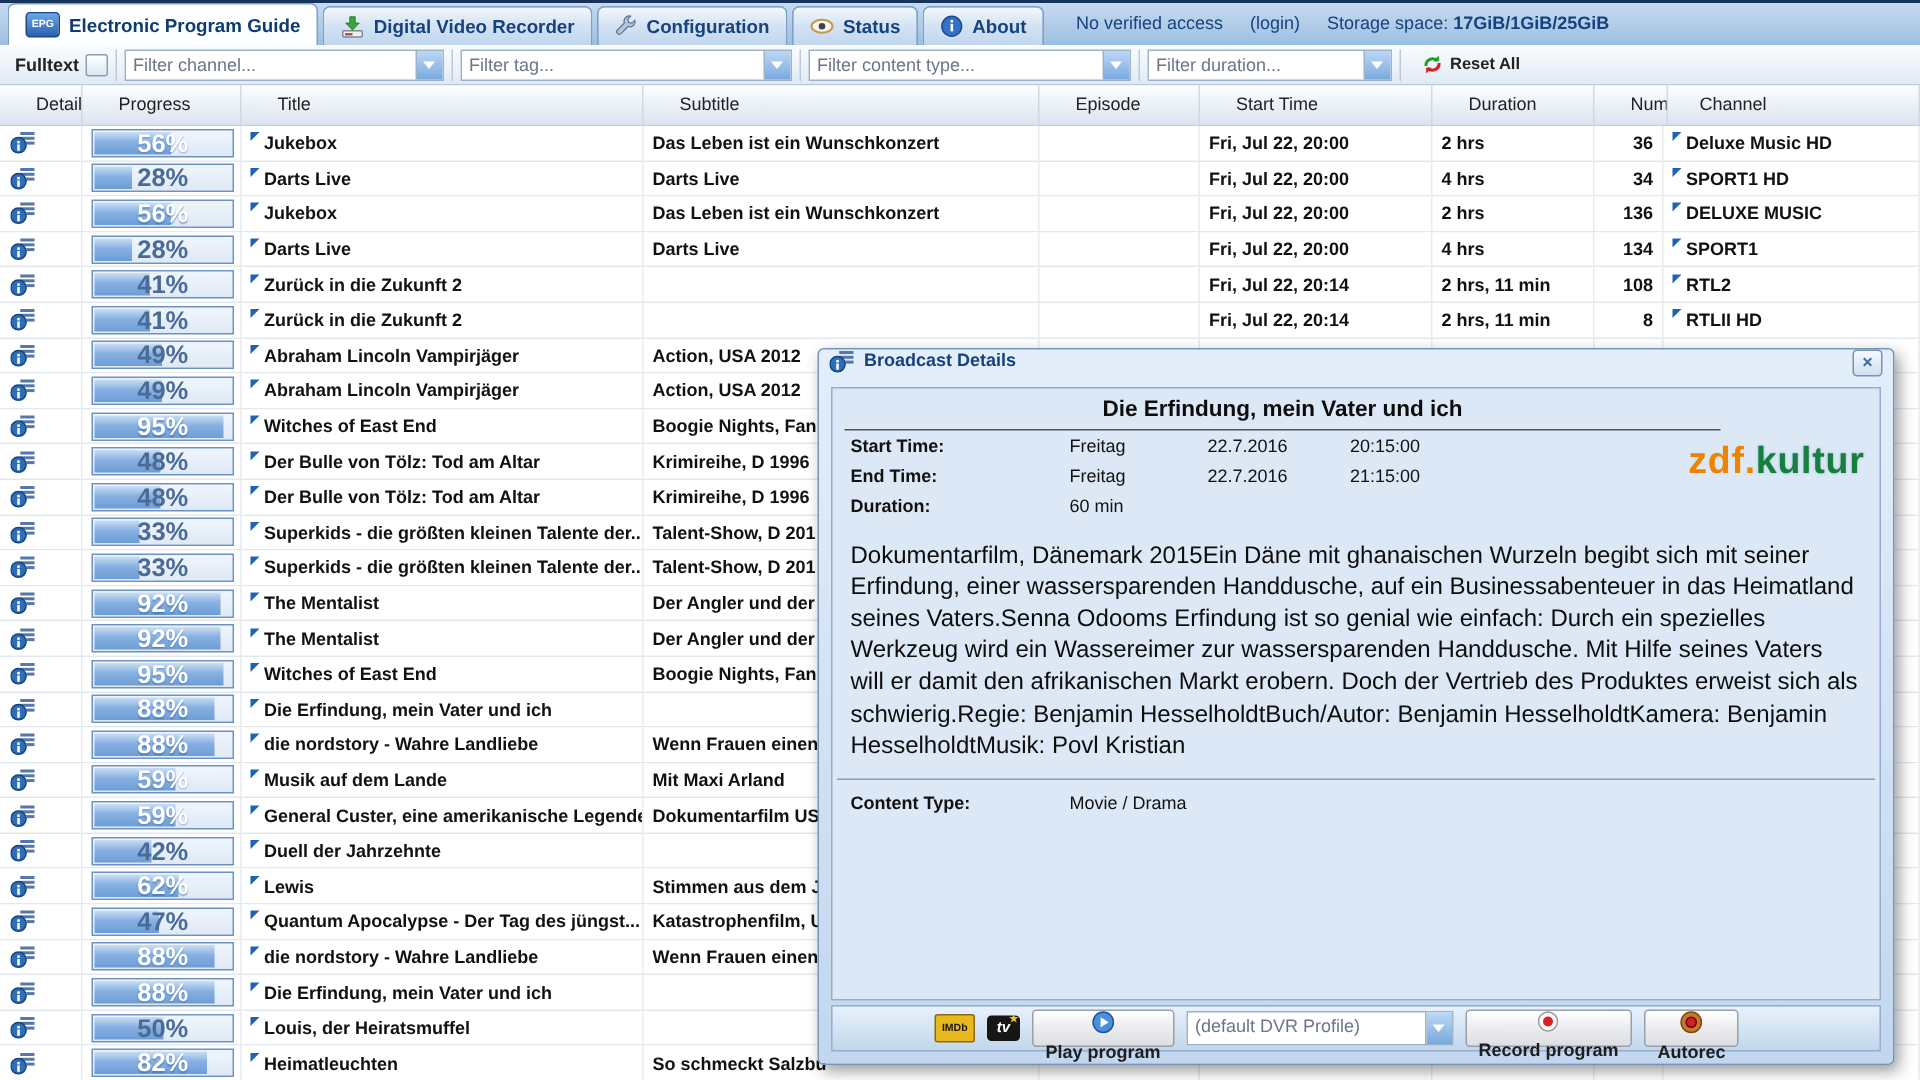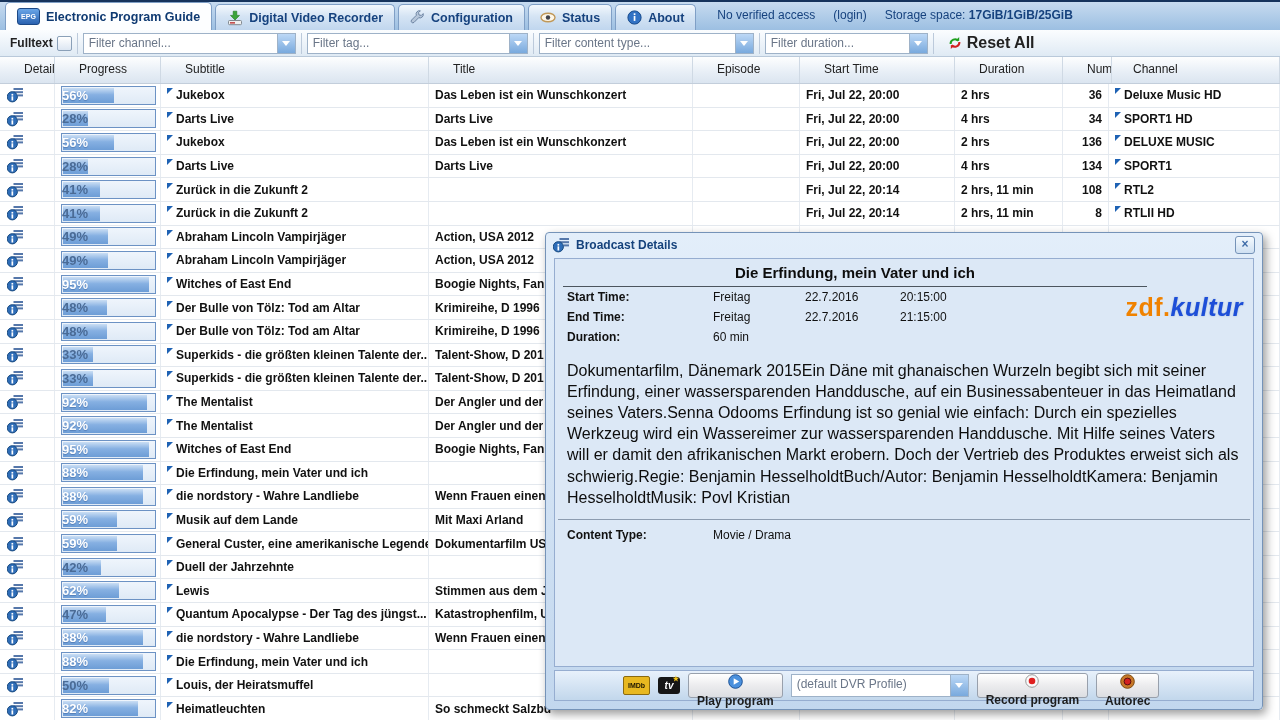--- a/index.html
+++ b/index.html
@@ -22,52 +22,52 @@
              font-family:"Liberation Sans",sans-serif;color:#333;}
   .filterbar input[type=text]::placeholder{color:#707a88;}
   .ftlabel{font-size:12px;font-weight:700;color:#222;margin:0 4px 0 8px;}
   .cbx{width:13px;height:13px;border:1px solid #8aa0b8;background:linear-gradient(#fff,#dce6f2);border-radius:2px;}
   .vsep{width:1px;height:21px;background:#bccadb;margin:0 5px;}
   .combo{display:flex;align-items:stretch;height:19px;border:1px solid #9eb2c8;background:#fff;}
   .combo .ph{flex:1;font-size:12px;color:#6a7688;padding:2px 5px 0;white-space:nowrap;overflow:hidden;}
   .combo .arrowbox{width:17px;background:linear-gradient(#bcd8f6,#79a9dd);border-left:1px solid #9eb2c8;
                    display:flex;align-items:center;justify-content:center;}
   .chev{width:0;height:0;border-left:4px solid transparent;border-right:4px solid transparent;border-top:5px solid #fff;}
-  .resetbtn{display:flex;align-items:center;gap:5px;font-size:16px;font-weight:700;color:#222;margin-left:9px;cursor:default;}
+  .resetbtn{display:flex;align-items:center;gap:5px;font-size:11px;font-weight:700;color:#222;margin-left:9px;cursor:default;}
   
   .grid{display:grid;grid-template-columns:55px 106px 268px 264px 107px 155px 108px 46px 1fr;}
   .thead{height:26px;background:linear-gradient(#fdfefe,#e7eef6 60%,#dbe5f0);border-bottom:1px solid #c3cedb;}
   .thead .th{font-size:12px;color:#222;line-height:25px;padding:0 24px;border-right:1px solid #cfd9e4;
              white-space:nowrap;overflow:hidden;}
   .trow{height:23.6px;border-bottom:1px solid #e3e8ee;background:#fff;box-sizing:border-box;}
   .td{display:flex;align-items:center;padding:0 6px;border-right:1px solid #e6ebf1;overflow:hidden;
       font-size:12px;font-weight:700;color:#111;white-space:nowrap;}
   .c-num{justify-content:flex-end;}
   .flag{display:inline-block;width:0;height:0;border-top:6px solid #1e62b4;border-right:6px solid transparent;
         margin-right:3px;position:relative;top:-4px;flex:none;}
   .dicon{display:flex;flex:none;margin-left:1px;}
   .pbar{width:93px;height:17px;border:1px solid #6c92c4;background:linear-gradient(#eff5fc,#dfeaf6);
         position:relative;flex:none;}
   .pfill{position:absolute;left:1px;top:1px;bottom:1px;background:linear-gradient(#cadef4,#86b0e2 45%,#6d9dd6);}
-  .ptext{position:absolute;inset:0;line-height:17px;font-size:13px;font-weight:700;color:#fff;
+  .ptext{position:absolute;inset:0;text-align:center;line-height:17px;font-size:17px;font-weight:700;color:#fff;
          text-shadow:0 1px 1px rgba(40,80,140,.45);}
   .ptext.dim{color:#4a6b96;text-shadow:none;}
   
   .dialog{position:absolute;left:545px;top:232px;width:718px;height:478px;border:1px solid #7593b8;border-radius:4px;
           background:linear-gradient(#e3eefa,#c2d7ee);box-shadow:3px 4px 10px rgba(0,0,0,.4);box-sizing:border-box;}
-  .dtitlebar{height:24px;display:flex;align-items:center;gap:6px;padding:0 7px;color:#15427c;font-weight:700;font-size:12px;}
+  .dtitlebar{height:24px;display:flex;gap:6px;padding:0 7px;color:#15427c;font-weight:700;font-size:12px;}
   .dclose{margin-left:auto;width:18px;height:16px;border:1px solid #7593b8;border-radius:3px;color:#3f6ca8;
           background:linear-gradient(#f5fafe,#cfe0f2);font-size:12px;font-weight:700;line-height:14px;text-align:center;cursor:default;}
   .dbody{position:absolute;left:8px;right:8px;top:25px;bottom:42px;background:#dce8f6;border:1px solid #96add0;
          overflow:hidden;}
   .ptitlewrap{width:584px;margin:5px 0 0 8px;padding-bottom:5px;border-bottom:1px solid #4c555e;
               text-align:center;font-size:15px;font-weight:700;color:#0d0d0d;}
   .zdflogo{position:absolute;top:34px;right:10px;font-size:25px;font-weight:700;letter-spacing:.5px;}
   .zdflogo .orange{color:#f08200;}
-  .zdflogo .white{color:#1d4ed8;text-shadow:0 0 2px rgba(120,150,190,.6);font-style:italic;}
+  .zdflogo .white{color:#15803d;text-shadow:0 0 2px rgba(120,150,190,.6);}
   .frow{display:grid;grid-template-columns:146px 92px 95px auto;padding:2px 0 2px 12px;font-size:12px;color:#111;line-height:16px;}
   .frow .lbl{font-weight:700;}
   .frow:first-of-type{margin-top:6px;}
   .descr{margin:13px 14px 0 12px;font-size:16px;line-height:1.32;color:#0d0d0d;}
   .hdivider{border:none;border-top:1px solid #8c9cb0;margin:11px 3px 0;}
   .ctrow{display:grid;grid-template-columns:146px auto;padding:8px 0 0 12px;font-size:12px;color:#111;}
   .ctrow .lbl{font-weight:700;}
   .dtoolbar{position:absolute;left:8px;right:8px;bottom:8px;height:31px;background:linear-gradient(#e8f1fb,#c2d7ec);
             border:1px solid #96add0;display:flex;align-items:center;gap:8px;padding:0 6px;box-sizing:border-box;}
   .imdbico{width:25px;height:17px;background:#e8b820;border:1px solid #8a6a10;border-radius:2px;color:#1d1600;
@@ -176,22 +176,22 @@
           <path d="M2.8 13V9.2h3.8z" fill="#d02020"></path>
         </svg>
     </span>
     <span>Reset All</span>
   </div>
 </div>
 
 <div class="grid thead">
   <div class="th">Details</div>
   <div class="th">Progress</div>
+  <div class="th">Title</div>
   <div class="th">Subtitle</div>
-  <div class="th">Title</div>
   <div class="th">Episode</div>
   <div class="th">Start Time</div>
   <div class="th">Duration</div>
   <div class="th">Num...</div>
   <div class="th">Channel</div>
 </div>
 <div>
     <div class="grid trow">
     <div class="td">
       <span class="dicon">

